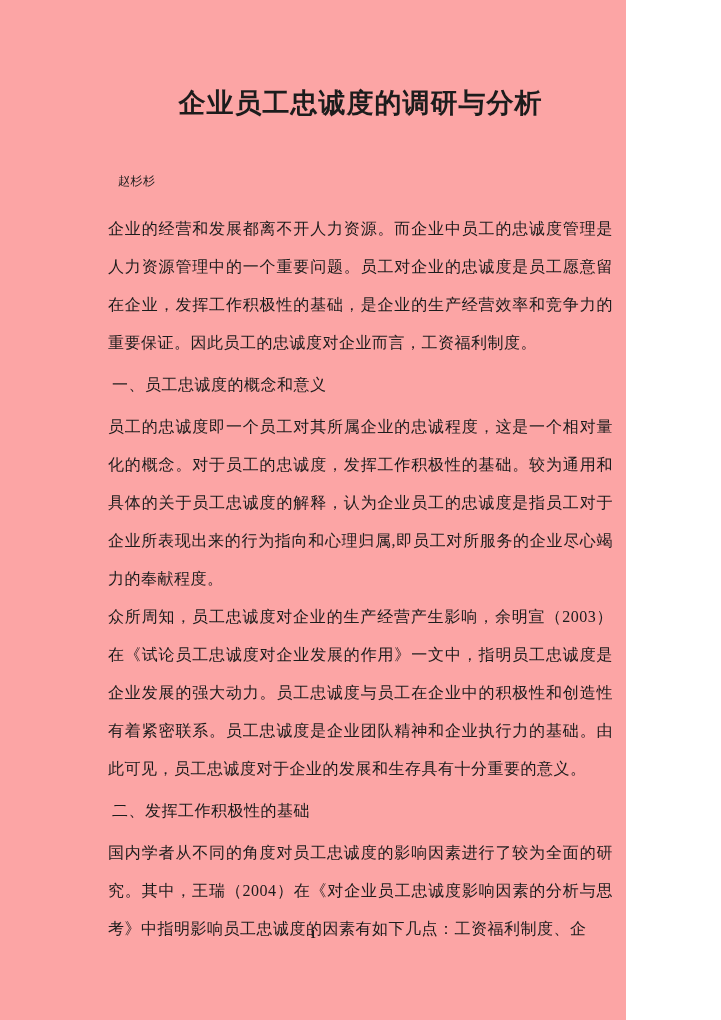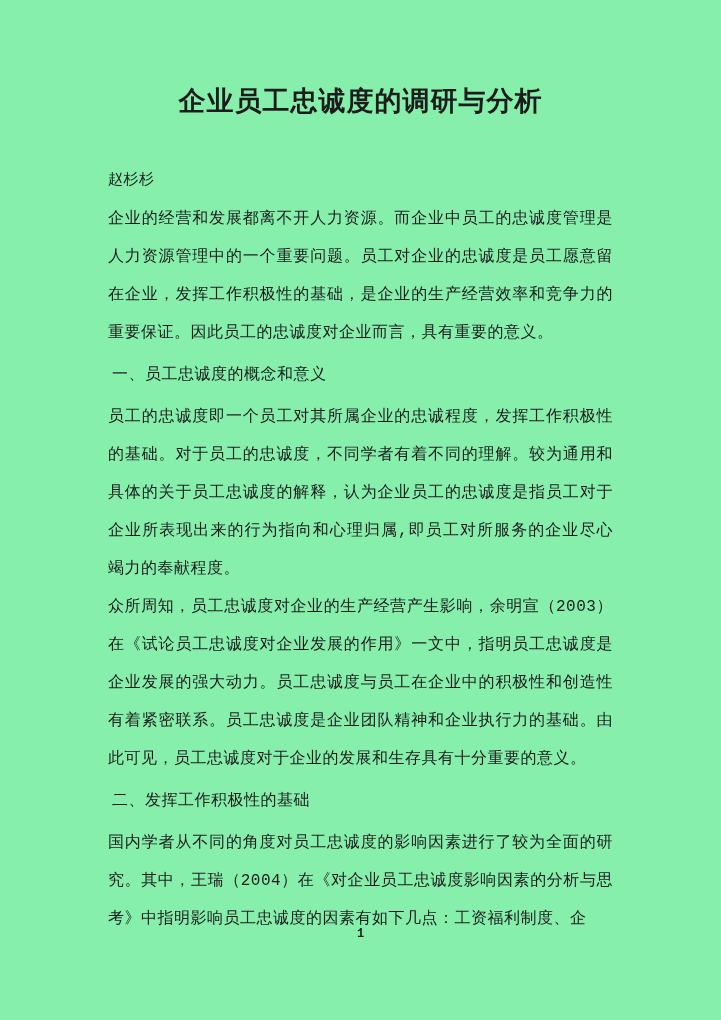--- a/index.html
+++ b/index.html
@@ -2,47 +2,47 @@
 <html><head>
 <meta charset="utf-8">
 <style>
   html, body {
     margin: 0;
     padding: 0;
     background: #ffffff;
   }
   .page {
     position: relative;
-    width: 721px;
+    width: 626px;
     height: 1020px;
-    background: #86efac;
+    background: #fca5a5;
     overflow: hidden;
-    font-family: Liberation Mono, monospace;
+    font-family: Liberation Serif, serif;
     color: #1c1c1c;
   }
   .content {
     position: absolute;
     left: 108px;
     top: 0;
     width: 505px;
   }
   .doc-title {
     margin: 0;
     padding-top: 86px;
     font-size: 27px;
     line-height: 34px;
     font-weight: 700;
     text-align: center;
     letter-spacing: 1px;
     white-space: nowrap;
   }
   .author-line {
-    margin: 0;
+    margin: 10px;
     margin-top: 42px;
-    font-size: 15px;
+    font-size: 12px;
     line-height: 38px;
     letter-spacing: 0.5px;
   }
   .para {
     margin: 0;
     font-size: 16px;
     line-height: 38px;
     letter-spacing: 0.5px;
     text-align: justify;
     word-break: break-all;
@@ -69,25 +69,25 @@
 </style>
 </head>
 <body>
 
 <div class="page">
   <div class="content">
     <h1 class="doc-title">企业员工忠诚度的调研与分析</h1>
 
     <p class="author-line">赵杉杉</p>
 
-    <p class="para">企业的经营和发展都离不开人力资源。而企业中员工的忠诚度管理是人力资源管理中的一个重要问题。员工对企业的忠诚度是员工愿意留在企业，发挥工作积极性的基础，是企业的生产经营效率和竞争力的重要保证。因此员工的忠诚度对企业而言，具有重要的意义。</p>
+    <p class="para">企业的经营和发展都离不开人力资源。而企业中员工的忠诚度管理是人力资源管理中的一个重要问题。员工对企业的忠诚度是员工愿意留在企业，发挥工作积极性的基础，是企业的生产经营效率和竞争力的重要保证。因此员工的忠诚度对企业而言，工资福利制度。</p>
 
     <p class="heading">一、员工忠诚度的概念和意义</p>
 
-    <p class="para">员工的忠诚度即一个员工对其所属企业的忠诚程度，发挥工作积极性的基础。对于员工的忠诚度，不同学者有着不同的理解。较为通用和具体的关于员工忠诚度的解释，认为企业员工的忠诚度是指员工对于企业所表现出来的行为指向和心理归属,即员工对所服务的企业尽心竭力的奉献程度。</p>
+    <p class="para">员工的忠诚度即一个员工对其所属企业的忠诚程度，这是一个相对量化的概念。对于员工的忠诚度，发挥工作积极性的基础。较为通用和具体的关于员工忠诚度的解释，认为企业员工的忠诚度是指员工对于企业所表现出来的行为指向和心理归属,即员工对所服务的企业尽心竭力的奉献程度。</p>
 
     <p class="para">众所周知，员工忠诚度对企业的生产经营产生影响，余明宣（2003）在《试论员工忠诚度对企业发展的作用》一文中，指明员工忠诚度是企业发展的强大动力。员工忠诚度与员工在企业中的积极性和创造性有着紧密联系。员工忠诚度是企业团队精神和企业执行力的基础。由此可见，员工忠诚度对于企业的发展和生存具有十分重要的意义。</p>
 
     <p class="heading">二、发挥工作积极性的基础</p>
 
     <p class="para">国内学者从不同的角度对员工忠诚度的影响因素进行了较为全面的研究。其中，王瑞（2004）在《对企业员工忠诚度影响因素的分析与思考》中指明影响员工忠诚度的因素有如下几点：工资福利制度、企</p>
   </div>
 
   <div class="page-number">1</div>
 </div>

